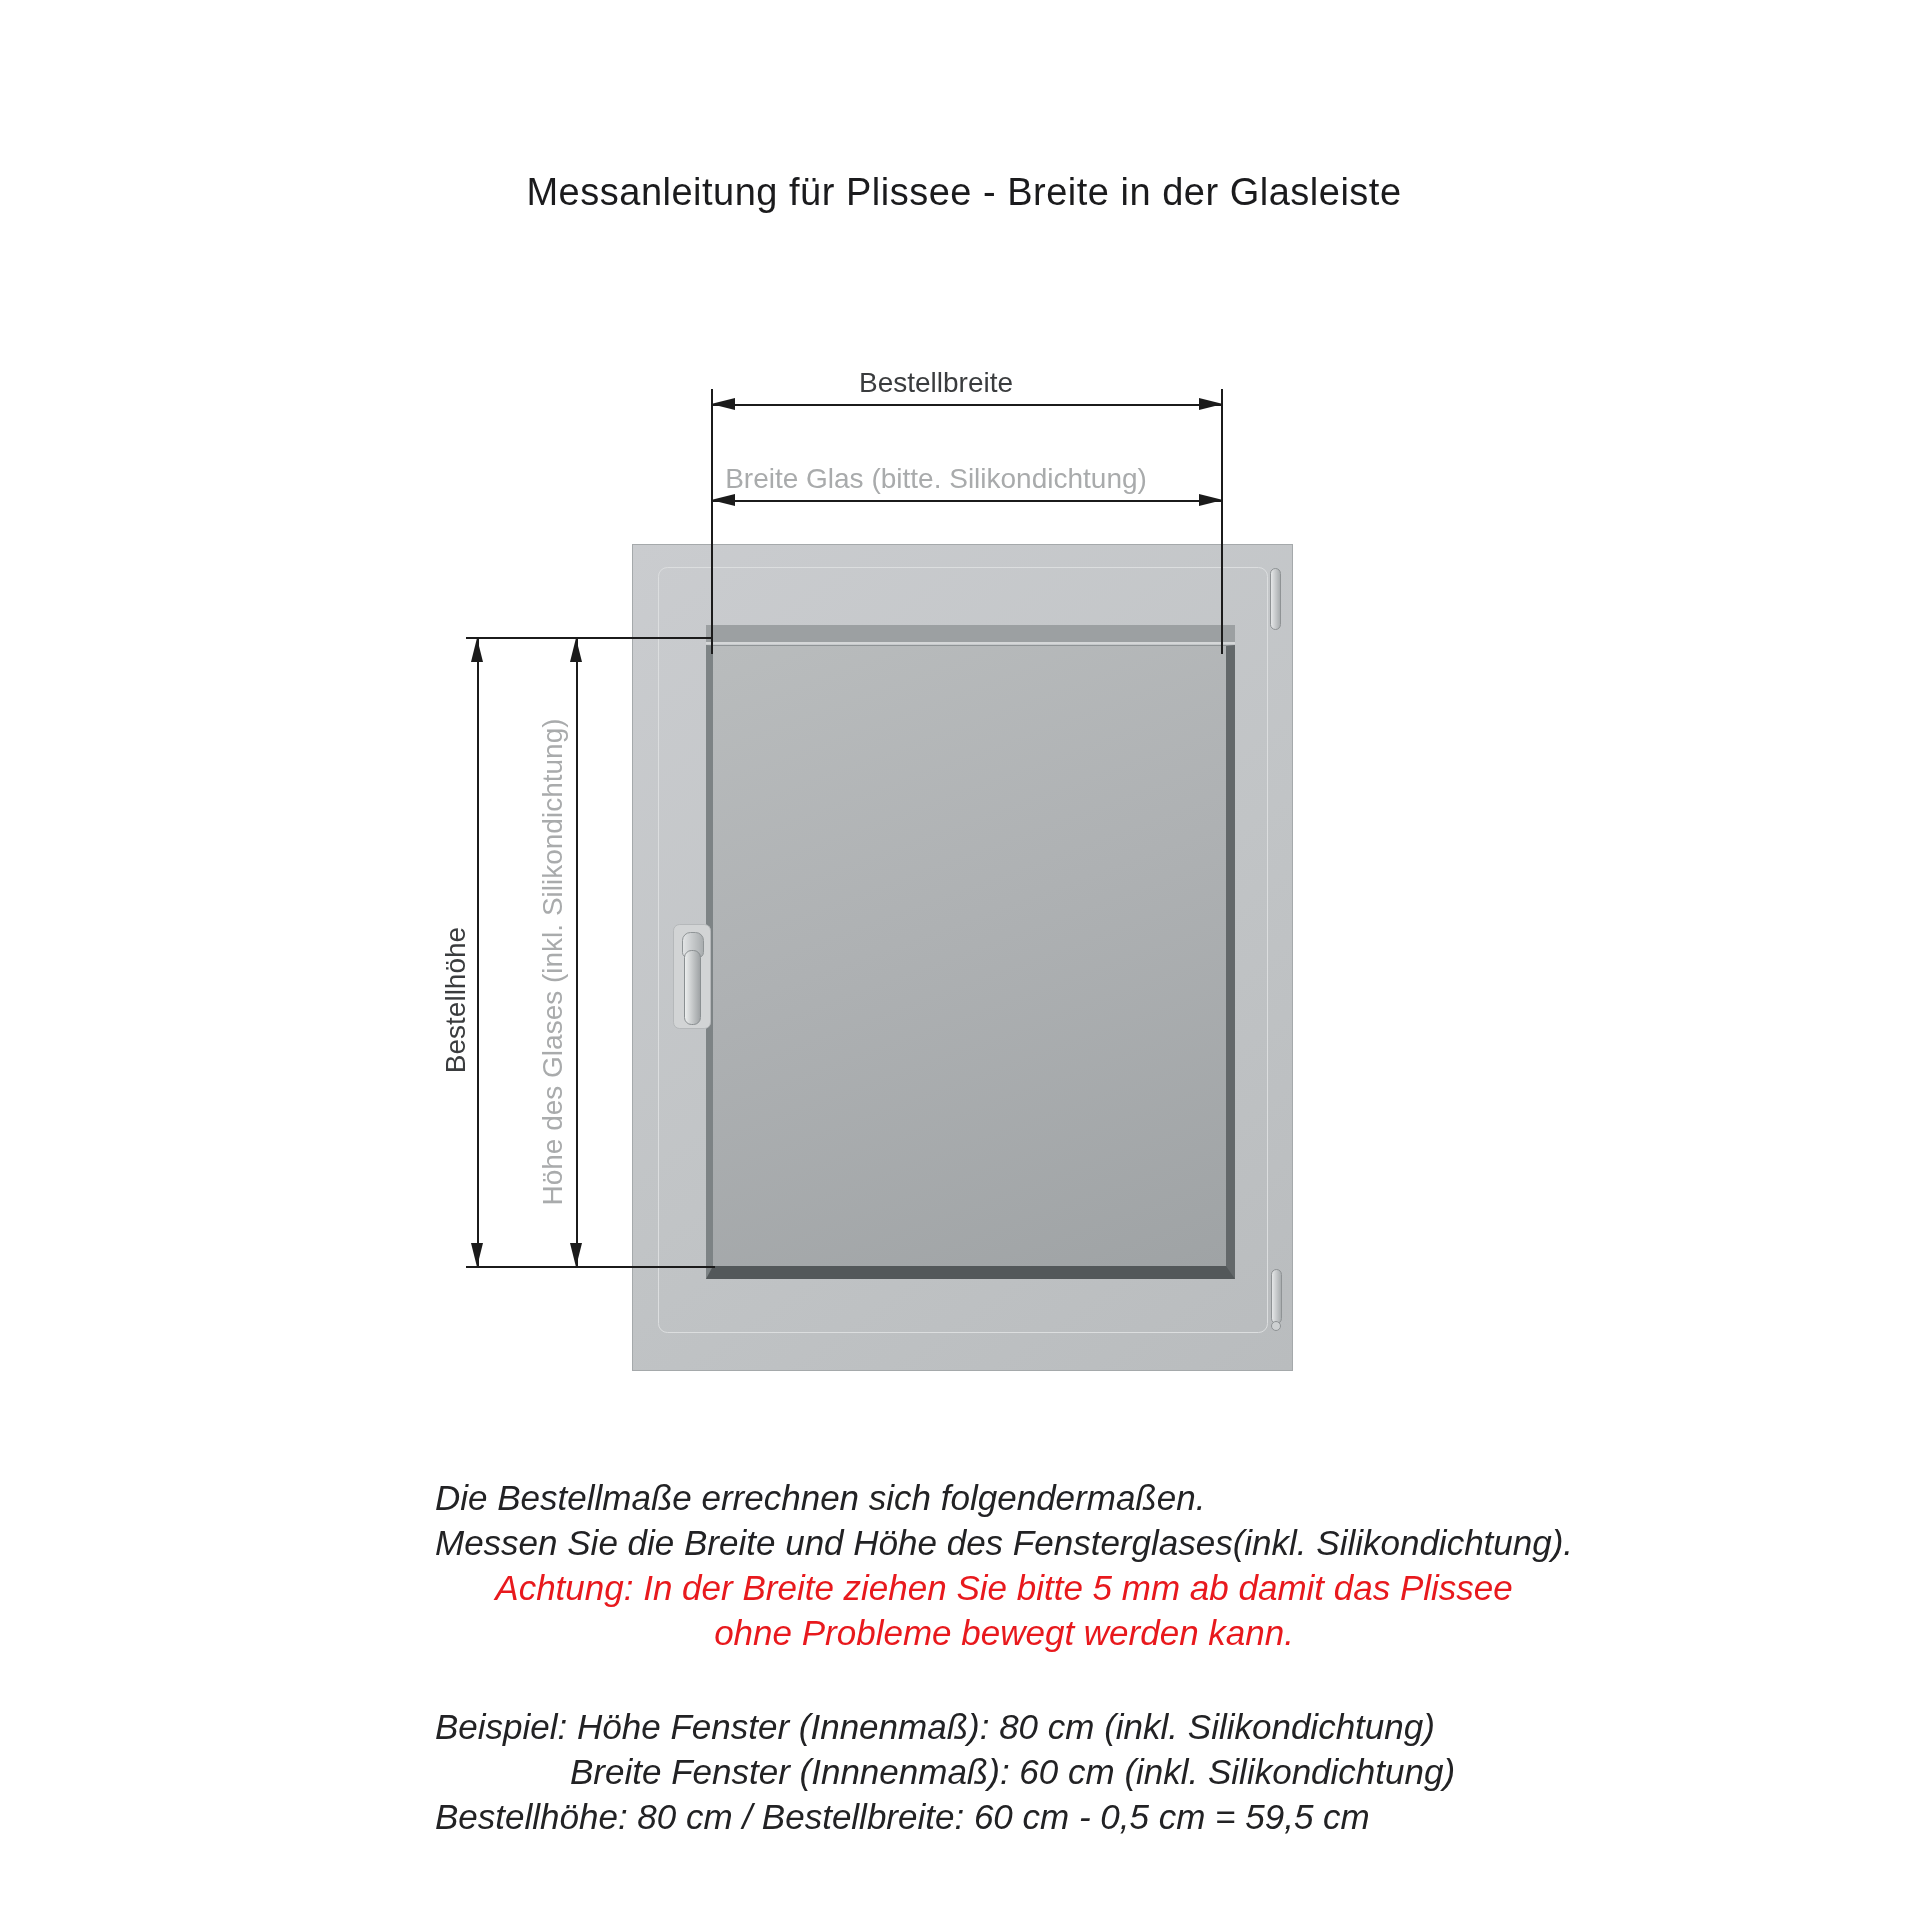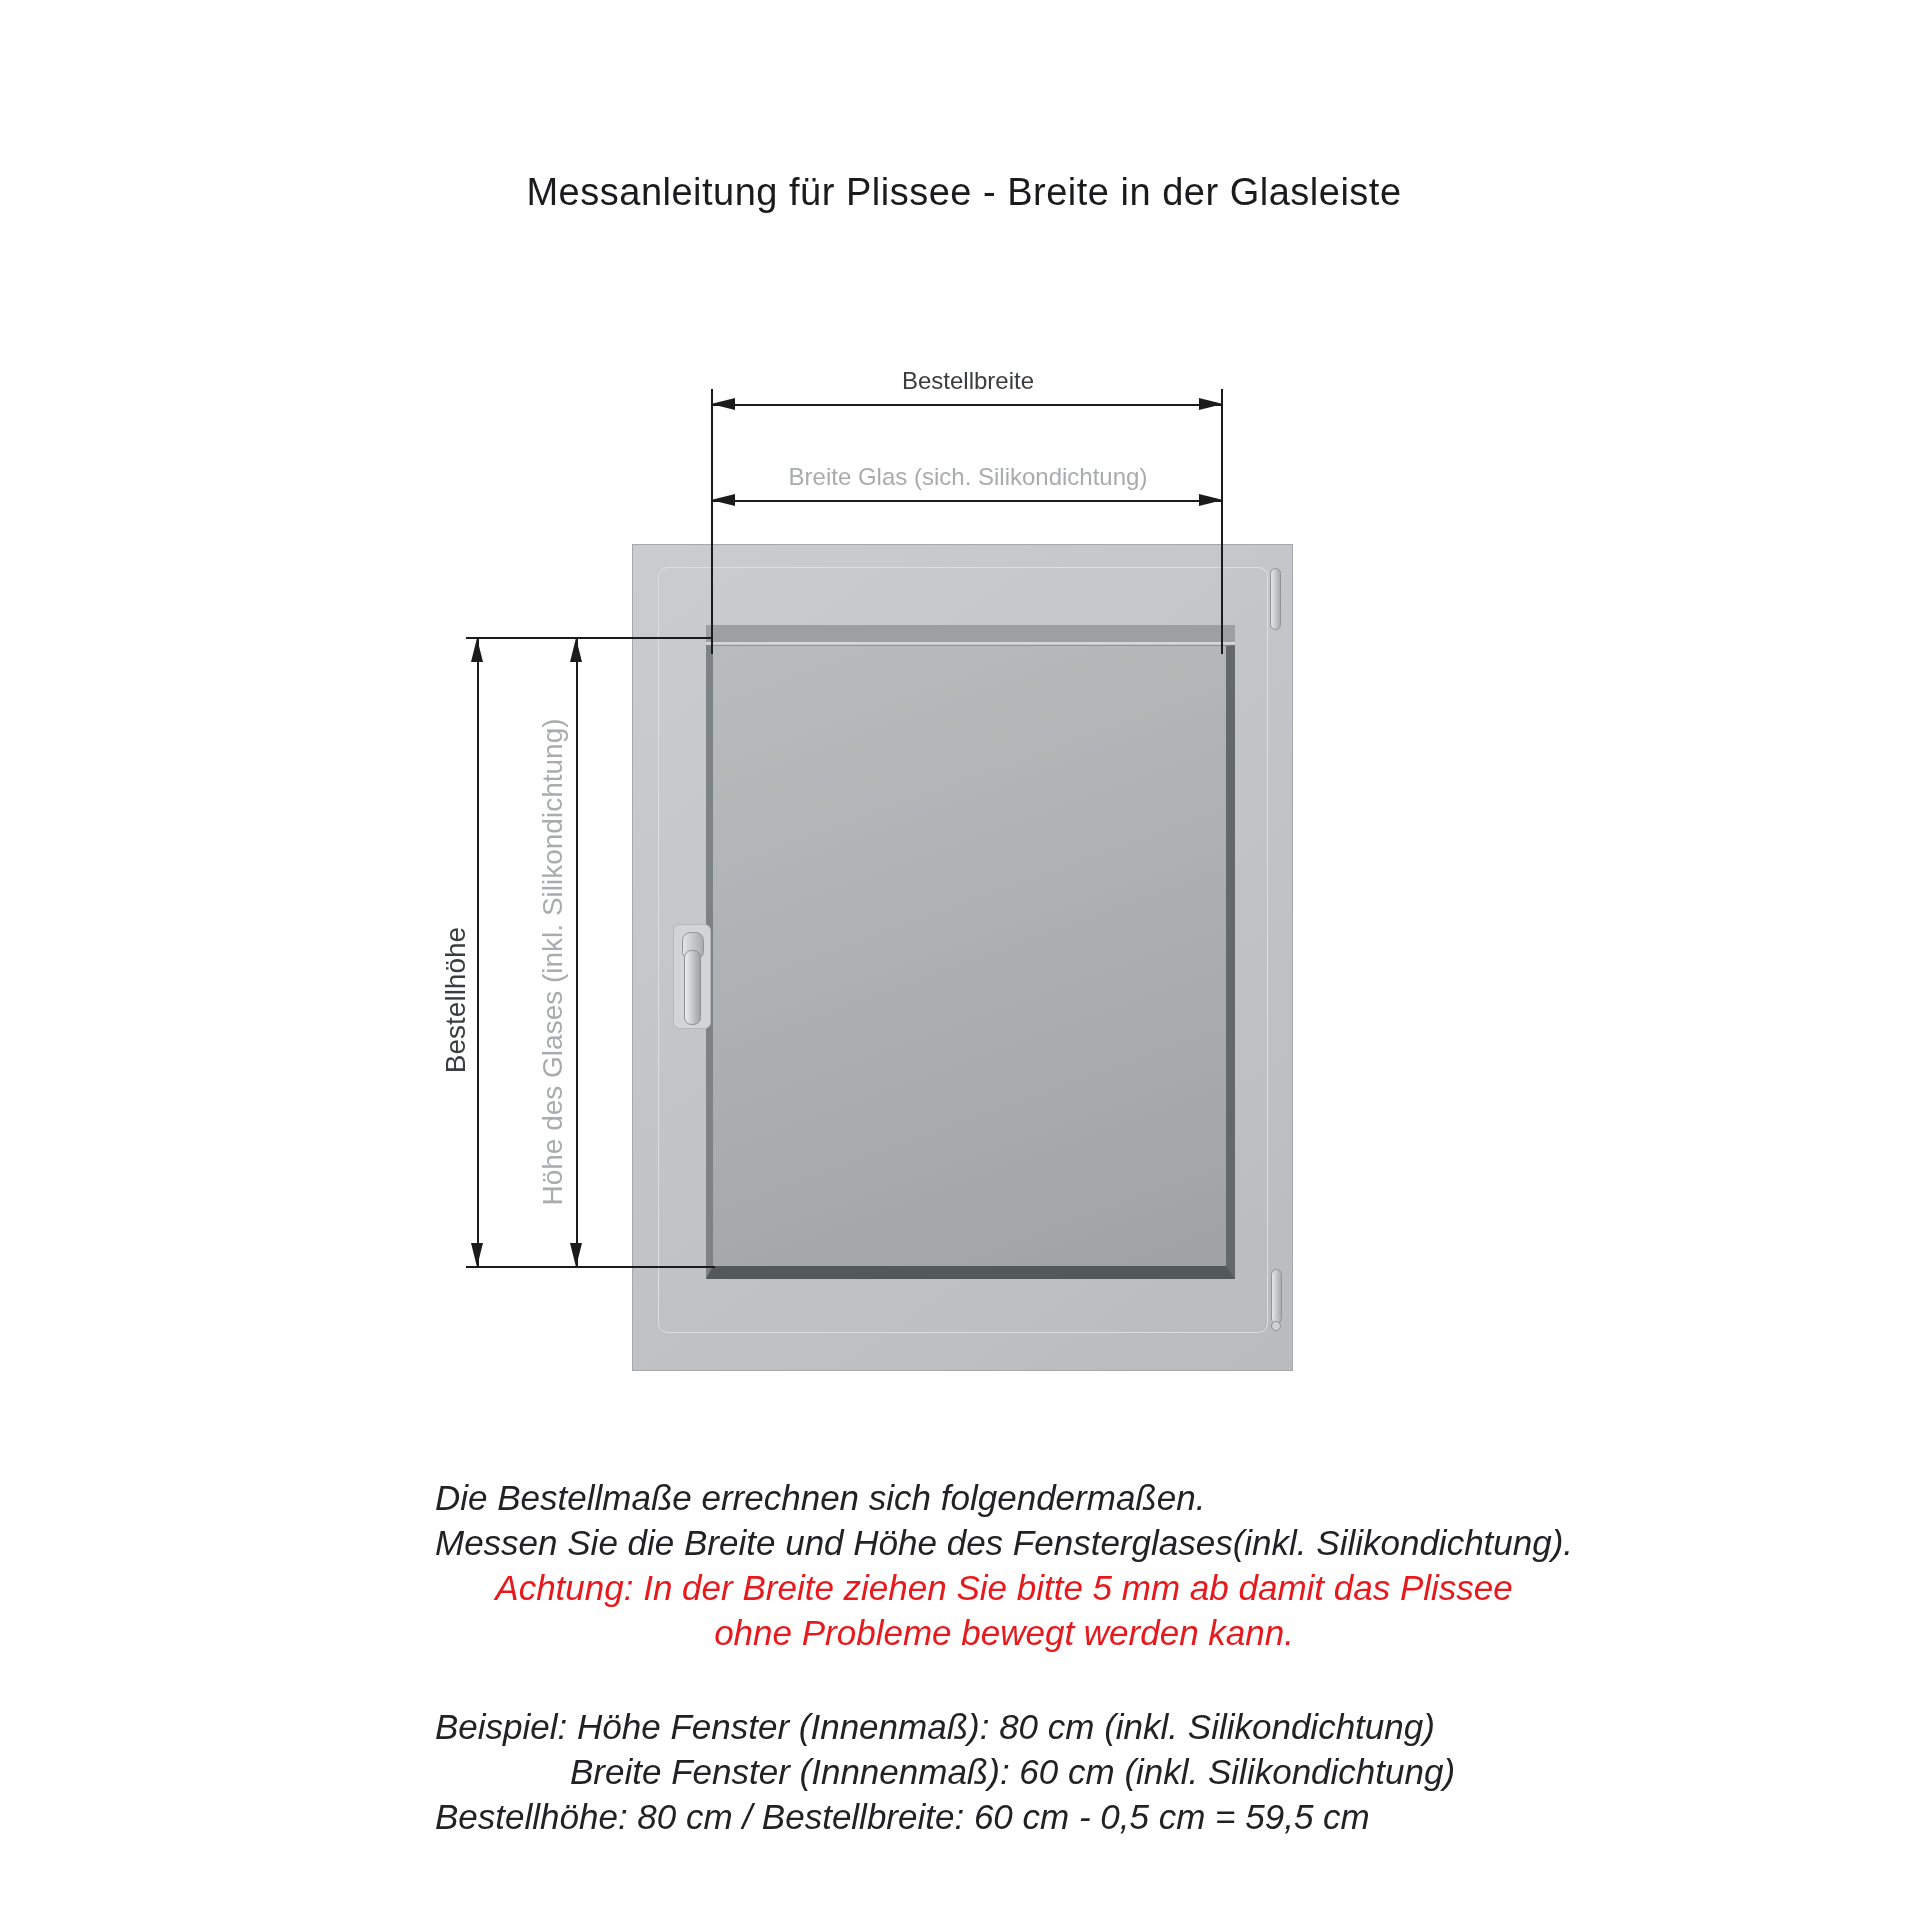--- a/index.html
+++ b/index.html
@@ -66,21 +66,21 @@
   .dim-h::before{content:"";position:absolute;left:0;top:-5.6px;width:0;height:0;
     border-top:6.6px solid transparent;border-bottom:6.6px solid transparent;border-right:24.5px solid #1b1b1b;}
   .dim-h::after{content:"";position:absolute;right:0;top:-5.6px;width:0;height:0;
     border-top:6.6px solid transparent;border-bottom:6.6px solid transparent;border-left:24.5px solid #1b1b1b;}
   .dim-v{position:absolute;width:1.9px;background:#1b1b1b;}
   .dim-v::before{content:"";position:absolute;top:0;left:-5.6px;width:0;height:0;
     border-left:6.6px solid transparent;border-right:6.6px solid transparent;border-bottom:24.5px solid #1b1b1b;}
   .dim-v::after{content:"";position:absolute;bottom:0;left:-5.6px;width:0;height:0;
     border-left:6.6px solid transparent;border-right:6.6px solid transparent;border-top:24.5px solid #1b1b1b;}
   
-  .hlabel{position:absolute;left:712px;width:512px;text-align:center;font-size:24px;white-space:nowrap;}
+  .hlabel{position:absolute;left:680px;width:512px;text-align:center;font-size:28px;white-space:nowrap;}
   .hlabel.dark{color:#3a3c3e;}
   .hlabel.gray{color:#a9abac;}
   .vlabel{position:absolute;transform:translate(-50%,-50%) rotate(-90deg);white-space:nowrap;font-size:28px;}
   .vlabel.dark{color:#3a3c3e;}
   .vlabel.gray{color:#a9abac;}
   
   .instructions{
     position:absolute;left:435px;top:1475px;font-size:35px;line-height:45px;color:#222224;font-style:italic;
   }
   .instructions .warn{color:#e8191d;text-align:center;}
@@ -113,21 +113,21 @@
   <div class="ext-v" style="left:1221px;top:389px;height:265px;"></div>
   <div class="ext-h" style="left:466px;top:637px;width:247px;"></div>
   <div class="ext-h" style="left:466px;top:1266px;width:249px;"></div>
 
   <div class="dim-h" style="left:711px;top:404px;width:512px;"></div>
   <div class="dim-h" style="left:711px;top:500px;width:512px;"></div>
   <div class="dim-v" style="left:477px;top:638px;height:629px;"></div>
   <div class="dim-v" style="left:576px;top:638px;height:629px;"></div>
 
   <div class="hlabel dark" style="top:367px;">Bestellbreite</div>
-  <div class="hlabel gray" style="top:463px;">Breite Glas (sich. Silikondichtung)</div>
+  <div class="hlabel gray" style="top:463px;">Breite Glas (bitte. Silikondichtung)</div>
   <div class="vlabel dark" style="left:456px;top:1000px;">Bestellhöhe</div>
   <div class="vlabel gray" style="left:553px;top:962px;">Höhe des Glases (inkl. Silikondichtung)</div>
 
   <div class="instructions">
     <div>Die Bestellmaße errechnen sich folgendermaßen.</div>
     <div>Messen Sie die Breite und Höhe des Fensterglases(inkl. Silikondichtung).</div>
     <div class="warn">Achtung: In der Breite ziehen Sie bitte 5 mm ab damit das Plissee</div>
     <div class="warn">ohne Probleme bewegt werden kann.</div>
     <div class="spacer"></div>
     <div>Beispiel: Höhe Fenster (Innenmaß): 80 cm (inkl. Silikondichtung)</div>

